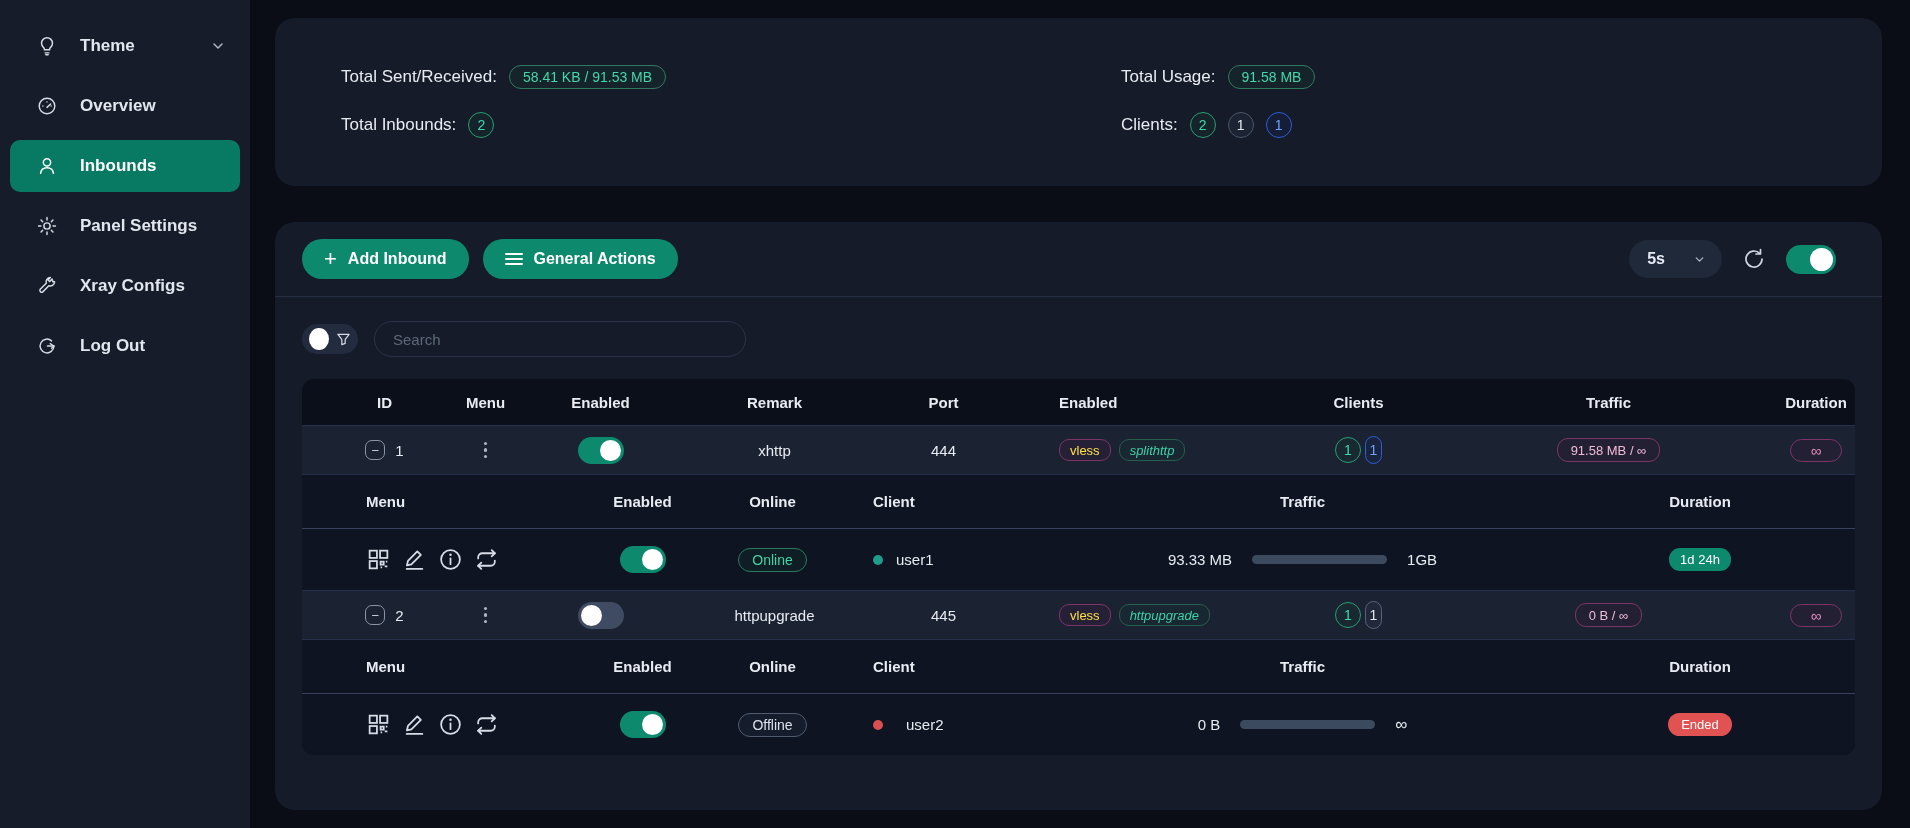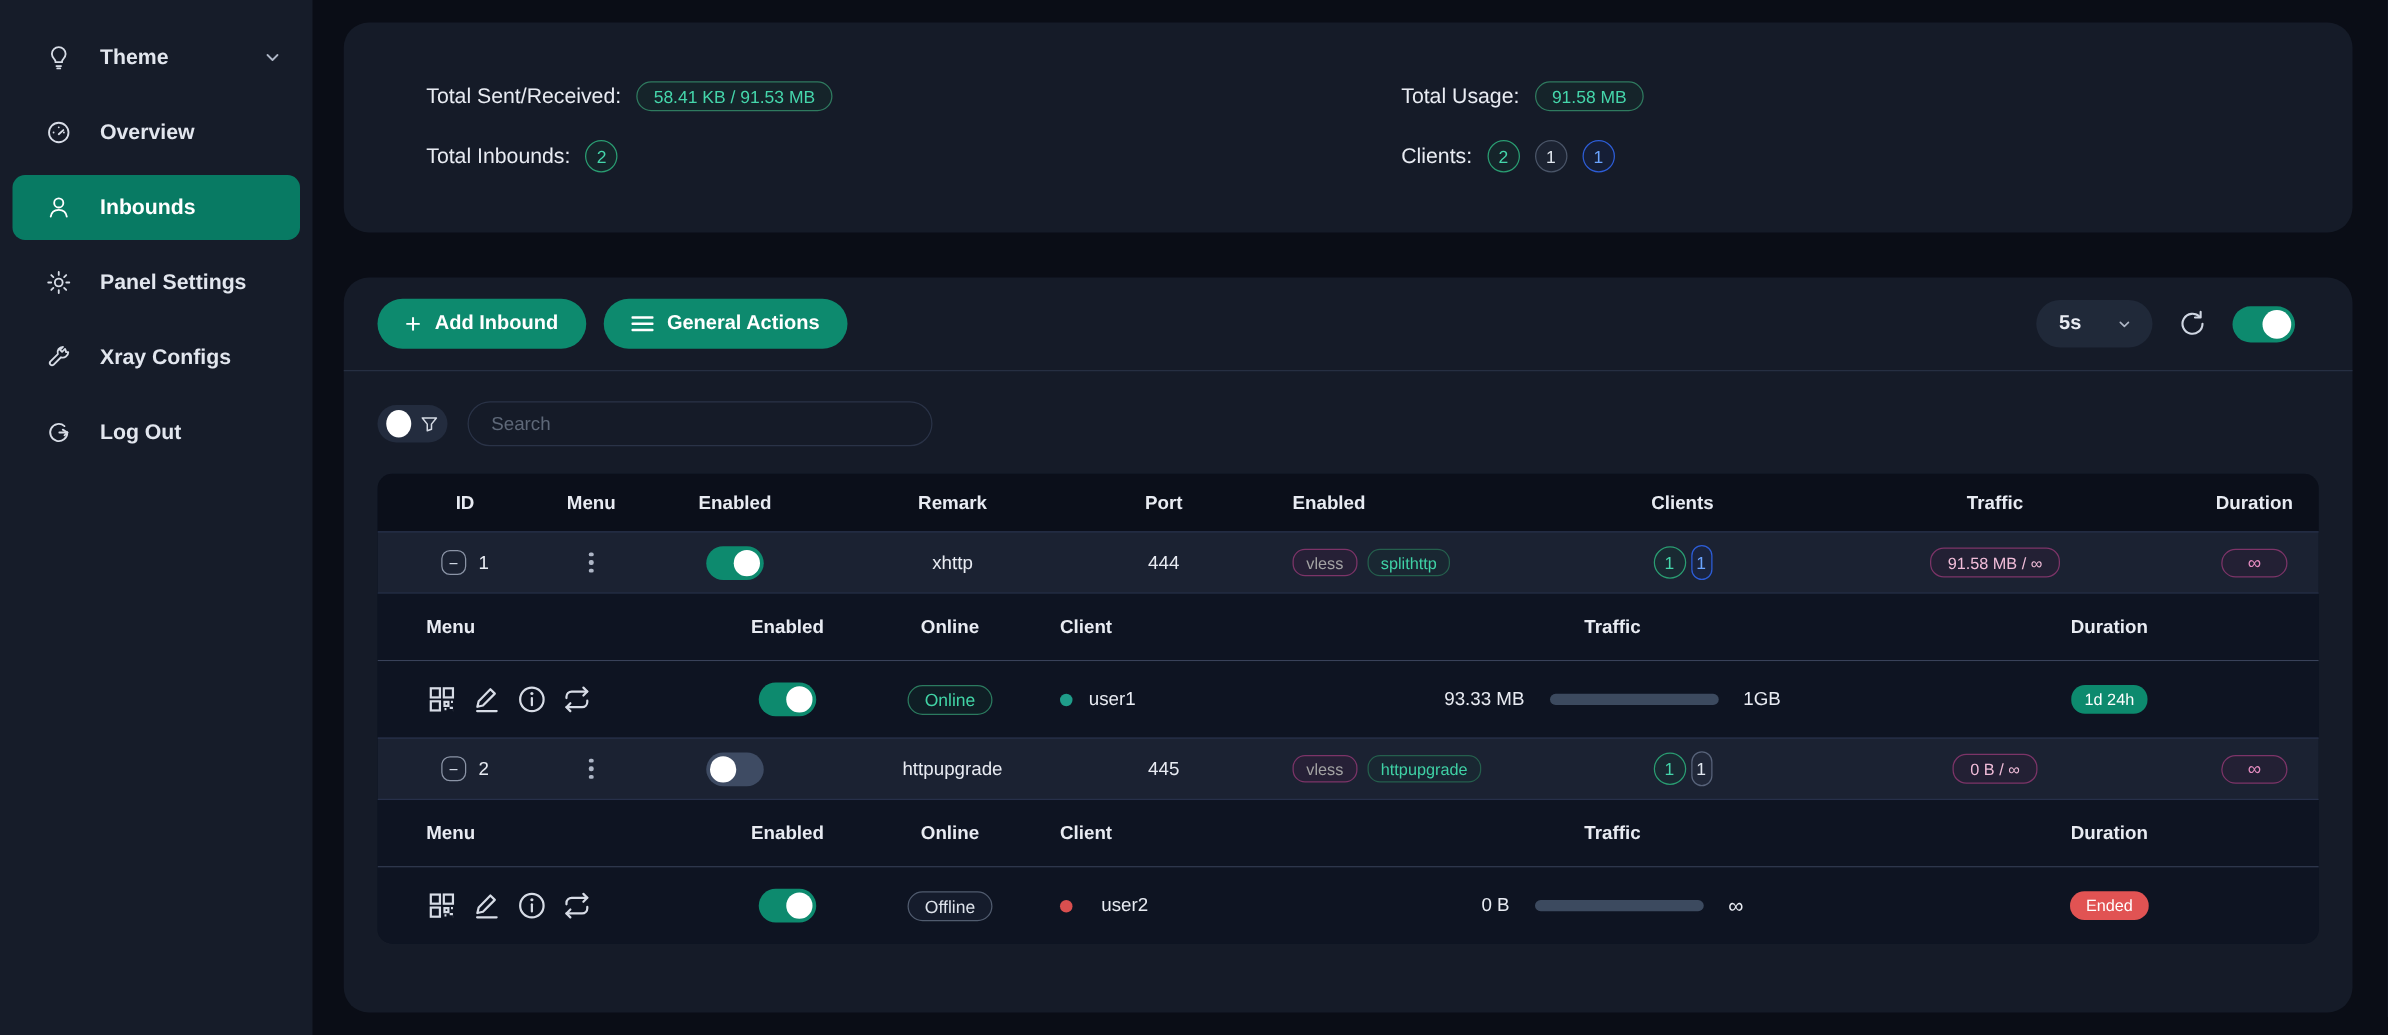--- a/index.html
+++ b/index.html
@@ -84,41 +84,41 @@
   
   .table { margin:4px 27px 0 27px; border-radius:12px; overflow:hidden; background:#0e1422; }
   .trow, .thead {
     display:grid;
     grid-template-columns:140px 62px 168px 180px 158px 242px 188px 312px 1fr;
     align-items:center;
   }
   .thead { background:#0b0f1a; height:46px; font-weight:bold; font-size:15px; }
   .trow { background:#1b2232; height:50px; font-size:15px;
     border-top:1px solid #27304a; border-bottom:1px solid #27304a; }
-  .cell { display:flex; align-items:center; justify-content:center; gap:10px; }
+  .cell { display:flex; align-items:center; justify-content:center; gap:10px;margin-left:25px; }
   .cell.left { justify-content:flex-start; padding-left:24px; }
   .shead, .srow {
     display:grid;
     grid-template-columns:258px 140px 120px 240px 460px 1fr;
     align-items:center; background:#0e1422;
   }
   .shead { height:54px; font-weight:bold; font-size:15px; border-bottom:1px solid #39425a; }
   .srow { height:61px; font-size:15px; }
   .menu-pad { padding-left:39px; justify-content:flex-start; }
   .client-pad { padding-left:28px; justify-content:flex-start; }
 
   .collapse-btn { width:20px; height:20px; border:1px solid #8b94a6; border-radius:7px;
     display:inline-flex; align-items:center; justify-content:center;
     color:#cfd6e2; font-size:13px; line-height:1; cursor:pointer; background:none; }
   .dots { display:inline-flex; flex-direction:column; gap:3px; cursor:pointer; padding:4px; background:none; border:none; }
   .dots i { width:3.5px; height:3.5px; border-radius:50%; background:#aeb6c6; }
 
   .tag { border-radius:10px; padding:2.5px 10px; font-size:13px; white-space:nowrap; }
-  .tag.magenta { border:1px solid #7d3468; color:#a3a3a3; background:rgba(90,25,70,.18); }
-  .tag.green   { border:1px solid #255f4d; color:#3fd1a5; background:rgba(20,60,50,.2); }
+  .tag.magenta { border:1px solid #7d3468; color:#fde047; background:rgba(90,25,70,.18); }
+  .tag.green   { border:1px solid #255f4d; color:#3fd1a5; background:rgba(20,60,50,.2);font-style:italic; }
   .tags { display:flex; gap:8px; }
 
   .pill-magenta { border:1px solid #7d3468; color:#f0bcd8; background:rgba(90,25,70,.15);
     border-radius:11px; padding:3.5px 13px; font-size:13px; white-space:nowrap; }
   .pill-inf { border:1px solid #7d3468; color:#e58cc0; background:rgba(90,25,70,.15);
     border-radius:13px; padding:2px 20px; font-size:15px; }
 
   .badge-outline { border-radius:999px; padding:3px 13px; font-size:14px; }
   .badge-outline.online  { border:1px solid #2b7a5f; color:#41d3a5; background:rgba(18,50,42,.35); }
   .badge-outline.offline { border:1px solid #505b6e; color:#dde2ea; background:rgba(40,50,68,.3); }

